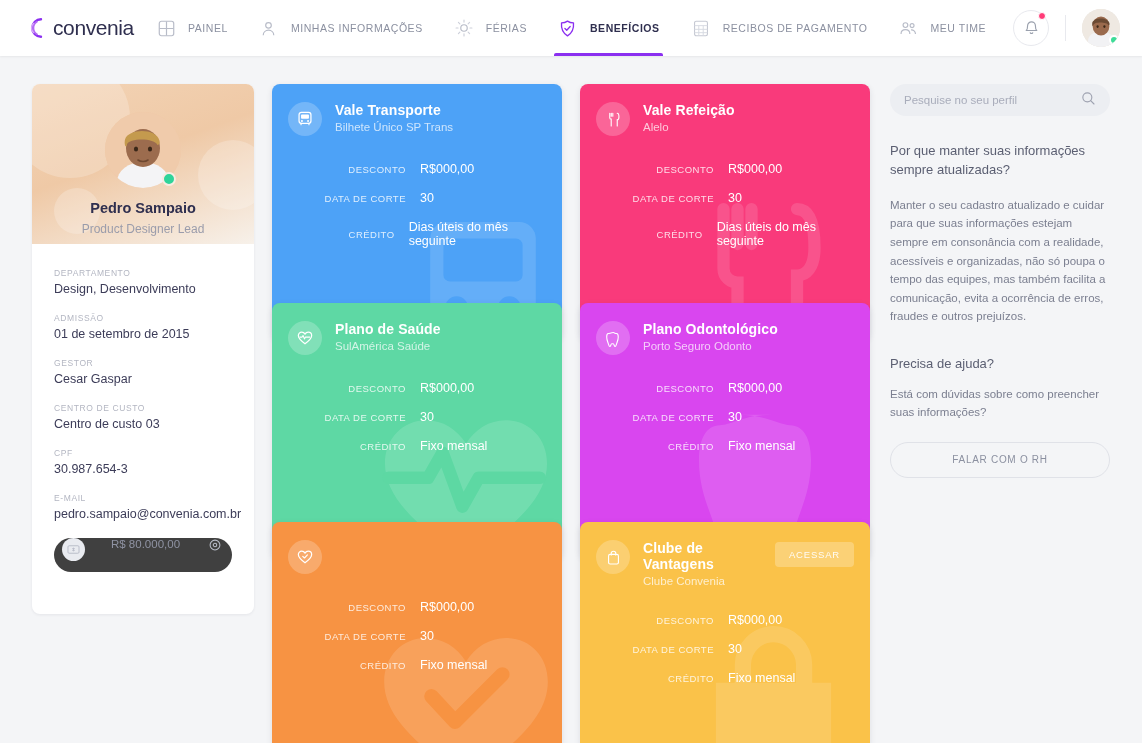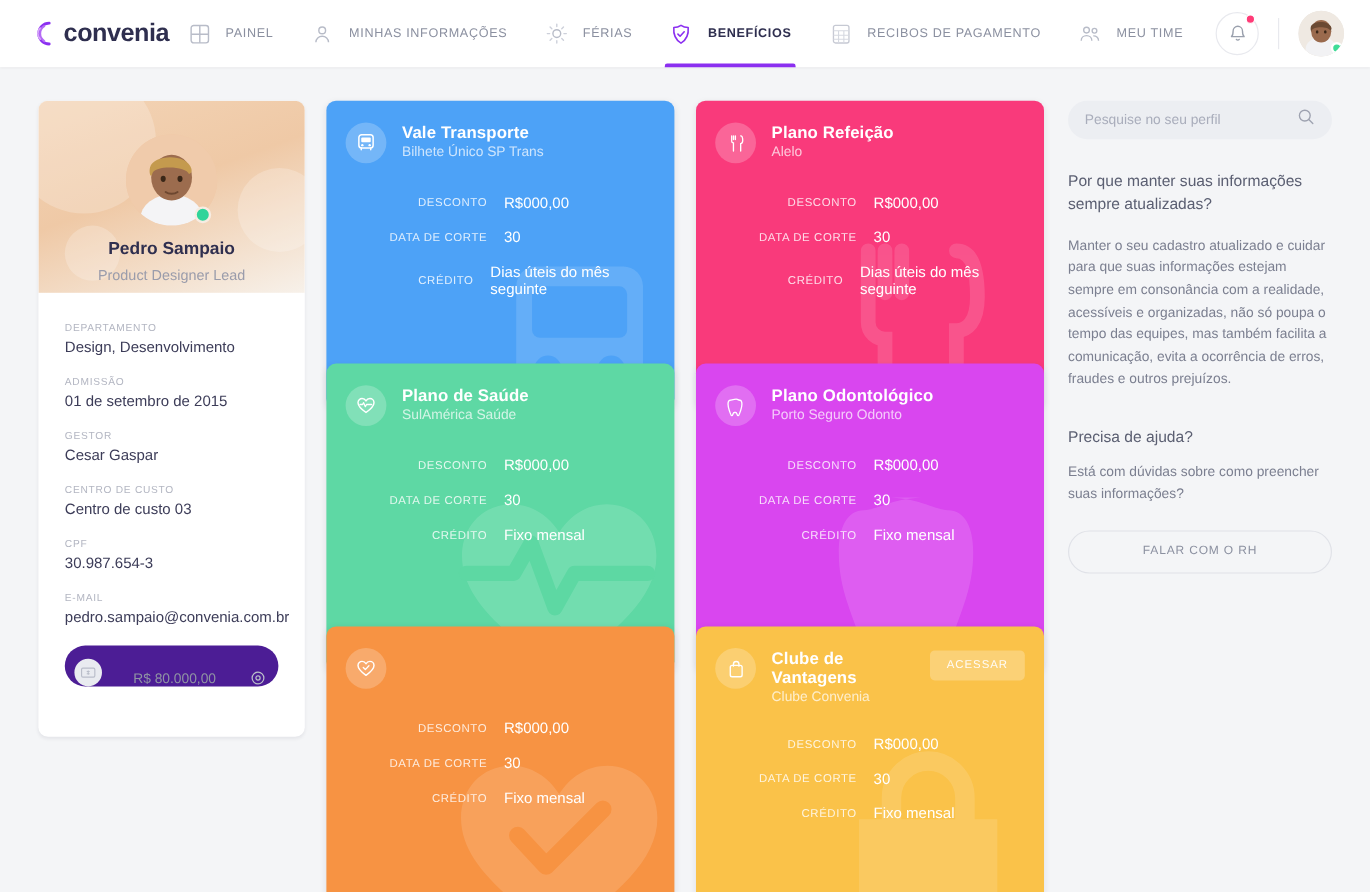--- a/index.html
+++ b/index.html
@@ -14,21 +14,21 @@
   .topbar {
     position: absolute; top: 0; left: 0;
     width: 1142px; height: 56px;
     background: #ffffff;
     display: flex; align-items: center;
     box-shadow: 0 1px 2px rgba(0,0,0,.06);
     z-index: 20;
   }
   .logo { display: flex; align-items: center; margin-left: 30px; width: 160px; }
   .logo-text {
-    font-size: 21px; font-weight: bold; color: #2f2f4f;
+    font-size: 21px; font-weight: normal; color: #2f2f4f;
     letter-spacing: -0.4px; margin-left: 1px;
   }
   .nav { display: flex; align-items: center; height: 56px; flex: 1; }
   .nav-item {
     display: flex; align-items: center; height: 56px;
     position: relative; cursor: pointer; padding: 0 3px;
     margin-right: 24px;
   }
   .nav-item .ico { width: 22px; height: 22px; display:flex; align-items:center; justify-content:center; margin-right: 11px; }
   .nav-label {
@@ -95,21 +95,21 @@
   }
   .profile-fields { padding: 24px 22px 0 22px; }
   .fld { margin-bottom: 17px; }
   .fld-label {
     font-size: 8.5px; letter-spacing: .6px; color: #b3b6c2;
     text-transform: uppercase; margin-bottom: 4px;
   }
   .fld-value { font-size: 12.5px; color: #3c3c58; }
   .salary-box {
     margin: 9px 22px 0 22px; height: 34px; border-radius: 17px;
-    background: #4c1d95; display: flex; align-items: flex-end; padding: 0 8px;
+    background: #404040; display: flex; align-items: flex-start; padding: 0 8px;
     cursor: pointer;
   }
   .salary-ico {
     width: 23px; height: 23px; border-radius: 50%; background: #e9ebf0;
     display: flex; align-items: center; justify-content: center;
   }
   .salary-val { flex: 1; text-align: center; font-size: 11.5px; color: #8f93a3; }
   .salary-eye { width: 18px; display:flex; align-items:center; justify-content:center; }
 
   
@@ -387,21 +387,21 @@
         <path d="M70 8c8 0 10 10 10 22s-5 16-10 16v46" stroke="#fff" stroke-width="7" fill="none" stroke-linecap="round"></path>
       </svg>
       <div class="card-head">
         <span class="card-ico-circle">
           <svg width="17" height="17" viewBox="0 0 20 20">
               <path d="M5.6 2.6v5.2c0 1.1.9 1.7 1.7 1.7v8M5.6 2.6v3.6M7.4 2.6v3.6M9.2 2.6v3.6" stroke="#fff" stroke-width="1.3" fill="none" stroke-linecap="round"></path>
               <path d="M14.4 2.6c1.6 0 2 2.1 2 4.4s-1 3.3-2 3.3v7.2" stroke="#fff" stroke-width="1.3" fill="none" stroke-linecap="round"></path>
             </svg>
         </span>
         <div class="card-titles">
-          <div class="card-title">Plano Refeição</div>
+          <div class="card-title">Vale Refeição</div>
           <div class="card-sub">Alelo</div>
         </div>
       </div>
       <div class="card-rows">
         <div class="card-row">
           <span class="row-label">DESCONTO</span>
           <span class="row-val">R$000,00</span>
         </div>
         <div class="card-row">
           <span class="row-label">DATA DE CORTE</span>

